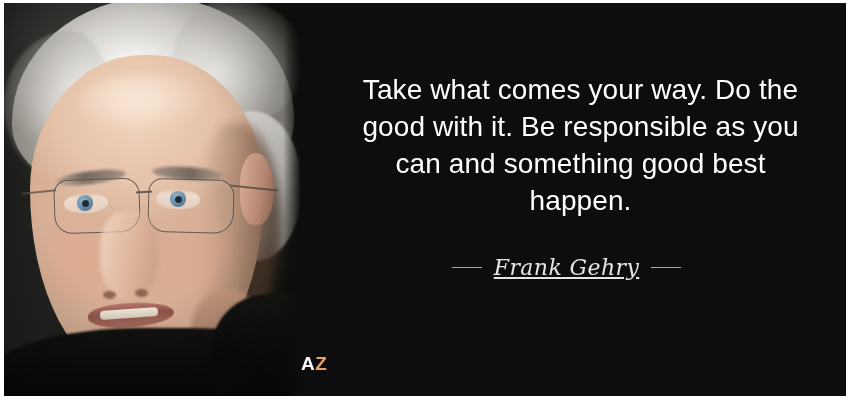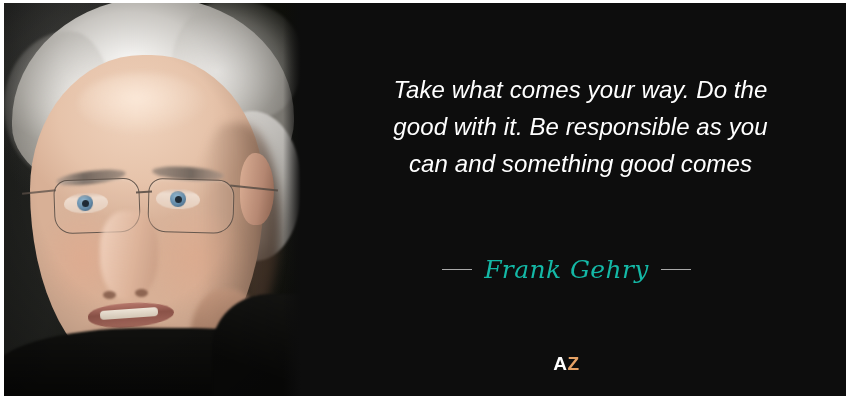--- a/index.html
+++ b/index.html
@@ -375,60 +375,60 @@
     height: 100%;
     background: #0d0d0d;
   }
   .quote-text {
     position: absolute;
     left: 40px;
     right: 26px;
     top: 68px;
     text-align: center;
     color: #ffffff;
-    font-size: 24px;
+    font-size: 28px;
     line-height: 37px;
     font-weight: 400;
     letter-spacing: .1px;
-    font-style: italic;
   }
   .attribution {
     position: absolute;
     left: 0;
     right: 14px;
     top: 252px;
     display: flex;
     align-items: center;
     justify-content: center;
     gap: 12px;
   }
   .attr-dash {
     display: block;
     width: 30px;
     height: 1px;
     background: #a9a9a9;
   }
   .attr-name {
-    color: #14b8a6;
+    color: #e5e5e5;
     font-family: "DejaVu Serif", serif;
     font-style: italic;
-    font-size: 25px;
+    font-size: 22px;
     letter-spacing: .4px;
     white-space: nowrap;
+    text-decoration: underline;
   }
 
   
   .logo {
     position: absolute;
     left: 0;
     right: 14px;
     top: 351px;
     display: flex;
     align-items: center;
-    justify-content: center;
+    justify-content: flex-start;
     gap: 9px;
   }
   .logo-az {
     font-size: 19px;
     font-weight: 700;
     letter-spacing: .5px;
     line-height: 1;
   }
   .logo-a { color: #ffffff; }
   .logo-z { color: #e5a165; }
@@ -514,21 +514,22 @@
         <div class="photo-vignette"></div>
         <div class="photo-edge-fade"></div>
       </div>
     </div>
 
     <div class="text-panel">
 
       <div class="quote-text">
         <div>Take what comes your way. Do the</div>
         <div>good with it. Be responsible as you</div>
-        <div>can and something good comes</div>
+        <div>can and something good best</div>
+        <div>happen.</div>
       </div>
 
       <div class="attribution">
         <span class="attr-dash"></span>
         <span class="attr-name">Frank Gehry</span>
         <span class="attr-dash"></span>
       </div>
 
       <div class="logo">
         <span class="logo-az"><span class="logo-a">A</span><span class="logo-z">Z</span></span>

